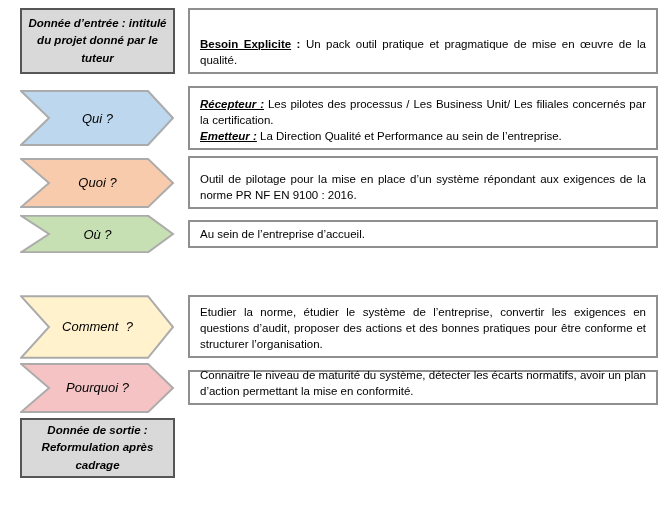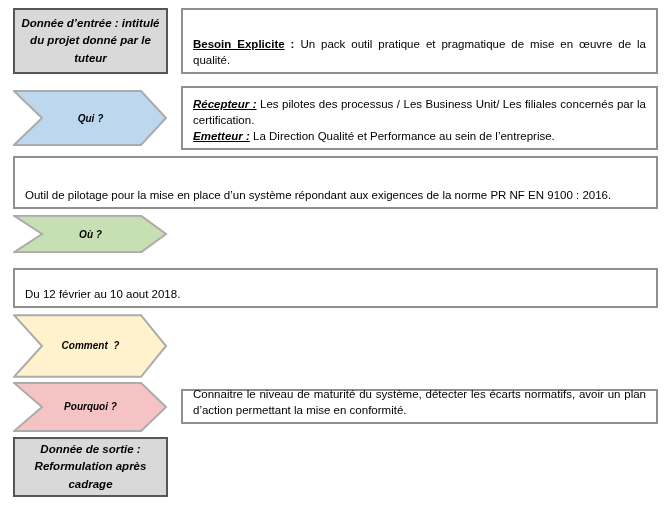--- a/index.html
+++ b/index.html
@@ -1,20 +1,20 @@
 <!DOCTYPE html>
 <html><head>
 <meta charset="utf-8">
 <style>
   html,body{margin:0;padding:0;background:#fff;}
   .canvas{
     position:relative;
     width:667px;height:520px;
     box-sizing:border-box;
-    padding:8px 9px 7px 13px;
+    padding:8px 9px 7px 20px;
     background:#ffffff;
     font-family:"Liberation Sans", sans-serif;
     color:#000;
   }
   .row{display:flex;align-items:center;}
   .left{flex:0 0 155px;width:155px;height:100%;display:flex;align-items:center;justify-content:center;margin-right:13px;position:relative;}
   .right{flex:1;height:100%;}
 
   
   .graybox{
@@ -44,29 +44,29 @@
   .u{text-decoration:underline;}
   .bi{font-weight:700;font-style:italic;}
   .b{font-weight:700;}
 
   
   .chev{position:relative;width:155px;}
   .chev svg{display:block;width:100%;height:100%;}
   .chev-label{
     position:absolute;inset:0;
     display:flex;align-items:center;justify-content:center;
-    font-weight:700;font-style:italic;font-size:10px;
+    font-weight:400;font-style:italic;font-size:13px;
     white-space:pre;
   }
 
   
   .r1{height:66px;margin-bottom:12px;}
   .r2{height:64px;margin-bottom:6px;}
   .r3{height:53px;margin-bottom:11px;}
-  .r4{height:28px;margin-bottom:20px;}
+  .r4{height:28px;margin-bottom:1px;}
   .r5{height:40px;margin-bottom:6px;}
   .r6{height:63px;margin-bottom:12px;}
   .r7{height:35px;margin-bottom:13px;}
   .r8{height:60px;}
   .h56{height:56px;} .h50{height:50px;} .h38{height:38px;}
   .h32{height:32px;} .h55{height:64px;}
 </style>
 </head>
 <body>
 
@@ -96,53 +96,66 @@
     </div>
     <div class="right">
       <div class="tbox just">
         <div><span class="bi u">Récepteur  :</span><span> Les pilotes des processus / Les Business Unit/ Les filiales concernés par la certification.</span></div>
         <div><span class="bi u">Emetteur :</span><span> La Direction Qualité et Performance au sein de l’entreprise.</span></div>
       </div>
     </div>
   </div>
 
   <div class="row r3">
+    <div class="left">
+      <div class="chev h50">
+        <svg viewBox="0 0 155 56" preserveAspectRatio="none">
+          <polygon points="1,1 128,1 153,28 128,55 1,55 29,28" stroke="#ababab" stroke-width="2" vector-effect="non-scaling-stroke" fill="#f8cbad"></polygon>
+        </svg>
+        <span class="chev-label">Quoi ?</span>
+      </div>
+    </div>
     <div class="right">
       <div class="tbox just">
         <div>Outil de pilotage pour la mise en place d’un système répondant aux exigences de la norme PR NF EN 9100 : 2016.</div>
       </div>
     </div>
   </div>
 
   <div class="row r4">
     <div class="left">
       <div class="chev h38">
         <svg viewBox="0 0 155 56" preserveAspectRatio="none">
           <polygon points="1,1 128,1 153,28 128,55 1,55 29,28" stroke="#ababab" stroke-width="2" vector-effect="non-scaling-stroke" fill="#c6e0b4"></polygon>
         </svg>
         <span class="chev-label">Où ?</span>
       </div>
     </div>
+    <div class="right">
+      <div class="tbox">
+        <div>Au sein de l’entreprise d’accueil.</div>
+      </div>
+    </div>
   </div>
 
   <div class="row r5">
-    <div class="right">
-      <div class="tbox">
-        <div>Du 12 février au 10 aout 2018.</div>
-      </div>
-    </div>
   </div>
 
   <div class="row r6">
     <div class="left">
       <div class="chev h55">
         <svg viewBox="0 0 155 56" preserveAspectRatio="none">
           <polygon points="1,1 128,1 153,28 128,55 1,55 29,28" stroke="#ababab" stroke-width="2" vector-effect="non-scaling-stroke" fill="#fff2cc"></polygon>
         </svg>
         <span class="chev-label">Comment  ?</span>
+      </div>
+    </div>
+    <div class="right">
+      <div class="tbox just">
+        <div>Etudier la norme, étudier le système de l’entreprise, convertir les exigences en questions d’audit, proposer des actions et des bonnes pratiques pour être conforme et structurer l’organisation.</div>
       </div>
     </div>
   </div>
 
   <div class="row r7">
     <div class="left">
       <div class="chev h50">
         <svg viewBox="0 0 155 56" preserveAspectRatio="none">
           <polygon points="1,1 128,1 153,28 128,55 1,55 29,28" stroke="#ababab" stroke-width="2" vector-effect="non-scaling-stroke" fill="#f5c3c4"></polygon>
         </svg>

